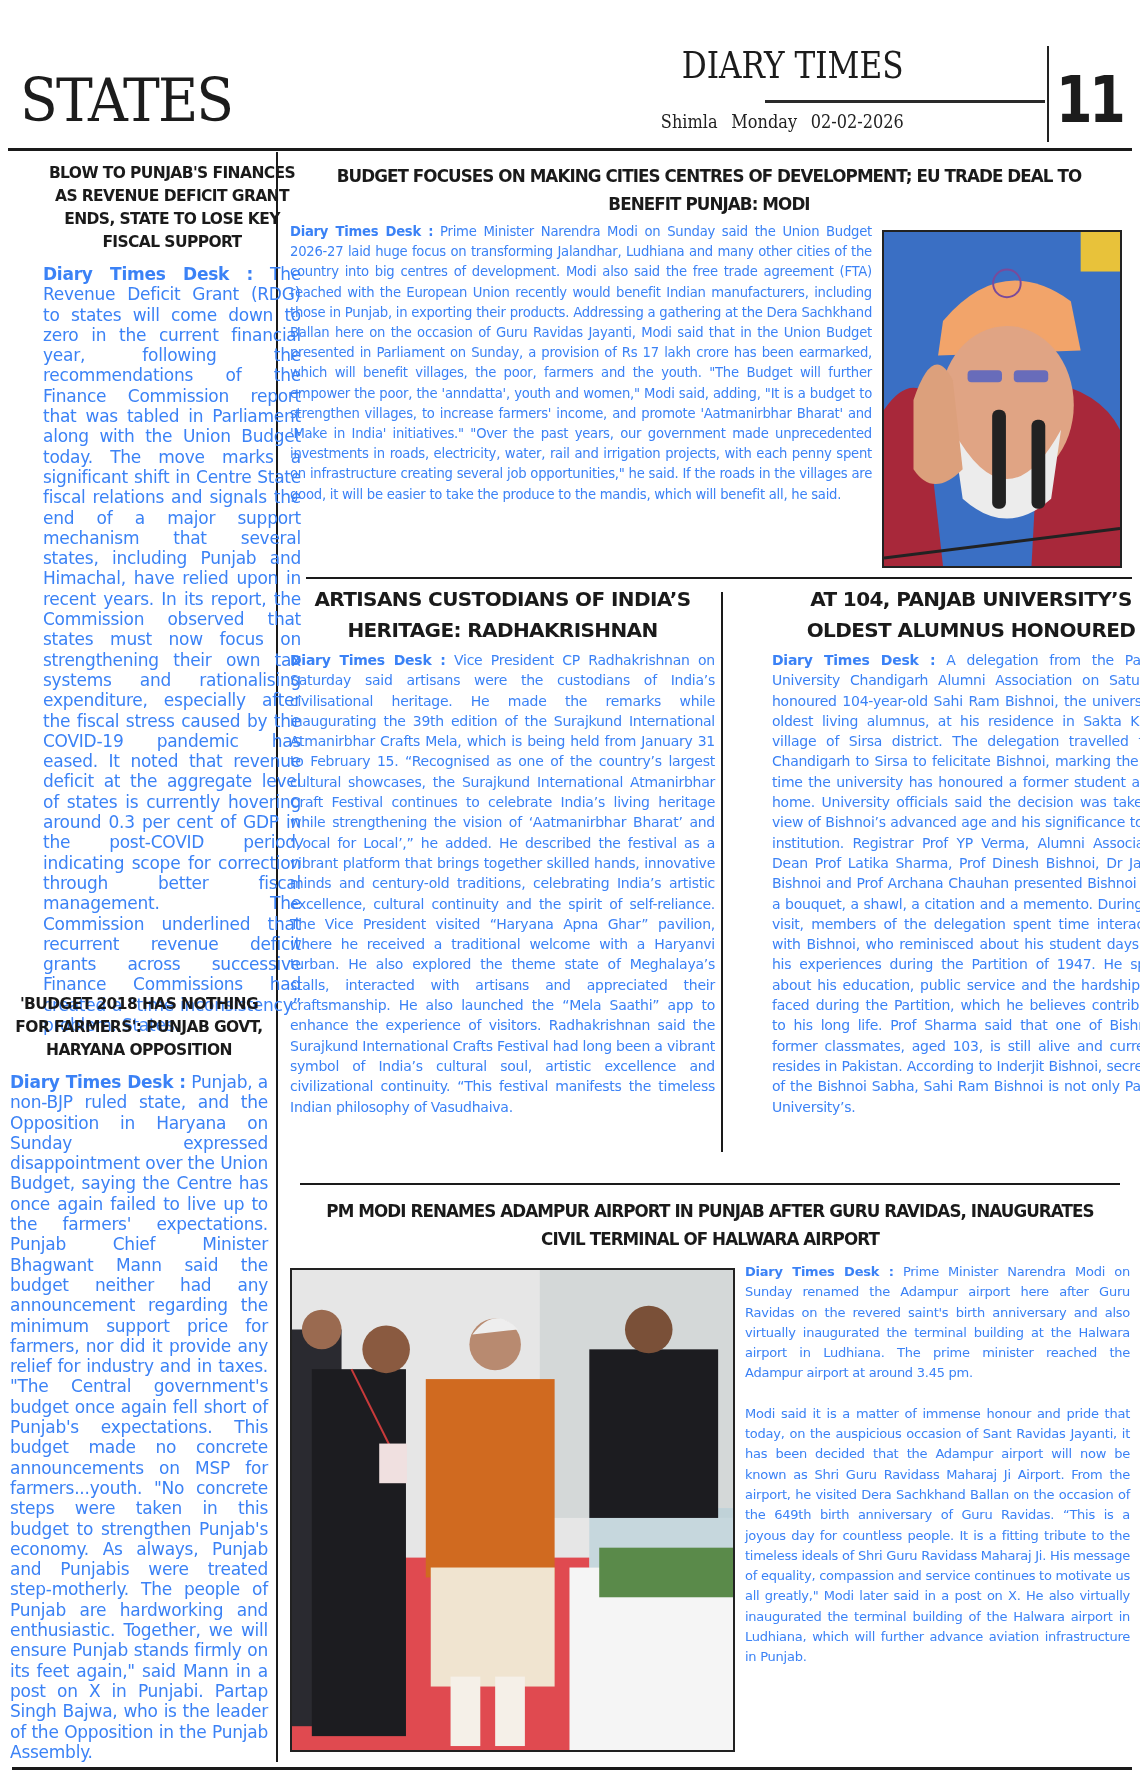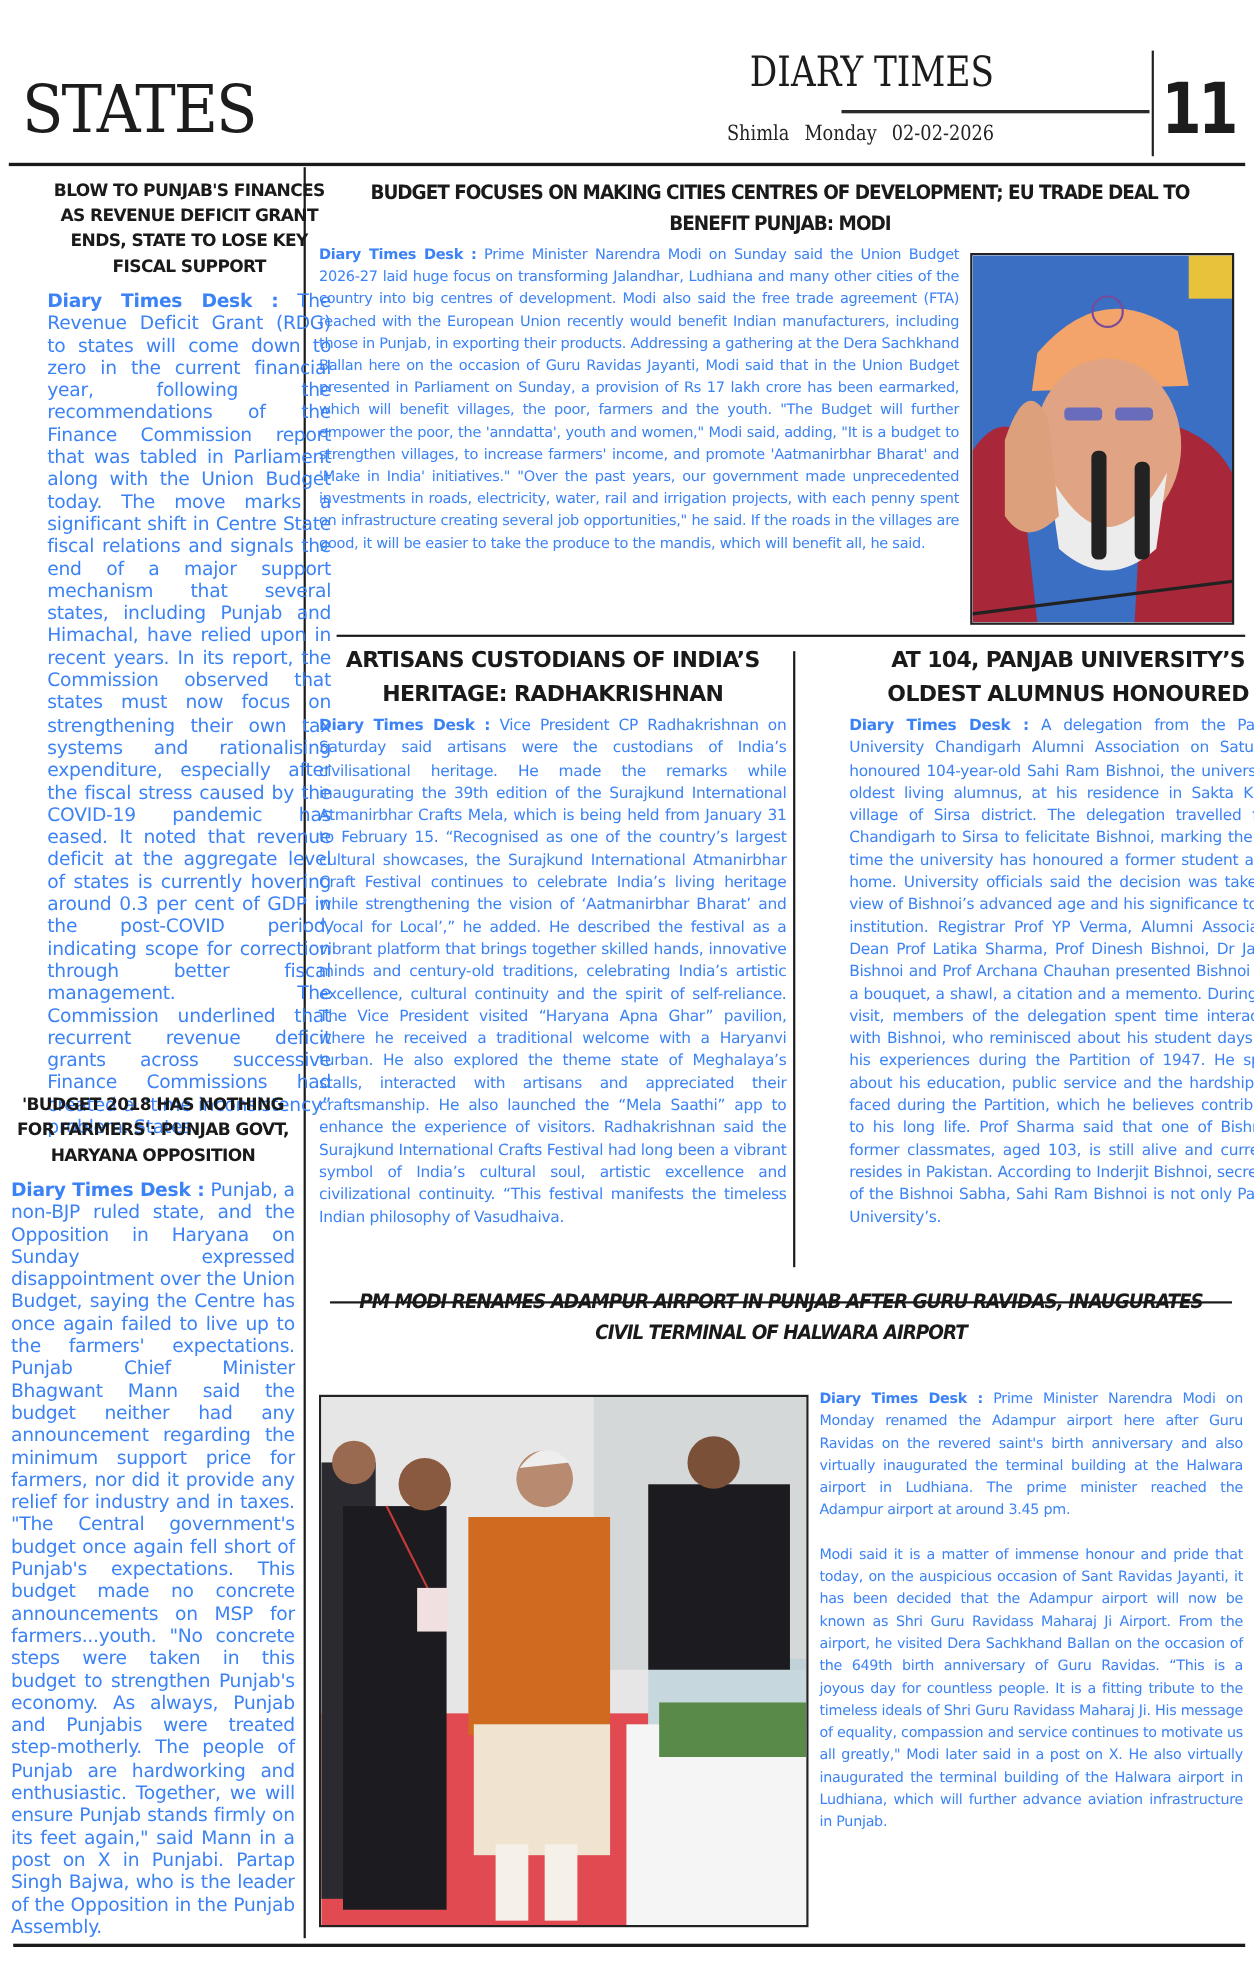--- a/index.html
+++ b/index.html
@@ -123,21 +123,21 @@
 
 <div class="abs vrule" style="left:721px; top:592px; height:560px;"></div>
 
 <div class="abs mid" style="left:772px; top:584px; width:398px;">
   <h2 class="headline">AT 104, PANJAB UNIVERSITY’S OLDEST ALUMNUS HONOURED</h2>
   <p class="body-text" style="margin-top:4px;"><b>Diary Times Desk :</b><span> A delegation from the Panjab University Chandigarh Alumni Association on Saturday honoured 104-year-old Sahi Ram Bishnoi, the university’s oldest living alumnus, at his residence in Sakta Khera village of Sirsa district. The delegation travelled from Chandigarh to Sirsa to felicitate Bishnoi, marking the first time the university has honoured a former student at his home. University officials said the decision was taken in view of Bishnoi’s advanced age and his significance to the institution. Registrar Prof YP Verma, Alumni Association Dean Prof Latika Sharma, Prof Dinesh Bishnoi, Dr Jaidev Bishnoi and Prof Archana Chauhan presented Bishnoi with a bouquet, a shawl, a citation and a memento. During the visit, members of the delegation spent time interacting with Bishnoi, who reminisced about his student days and his experiences during the Partition of 1947. He spoke about his education, public service and the hardships he faced during the Partition, which he believes contributed to his long life. Prof Sharma said that one of Bishnoi’s former classmates, aged 103, is still alive and currently resides in Pakistan. According to Inderjit Bishnoi, secretary of the Bishnoi Sabha, Sahi Ram Bishnoi is not only Panjab University’s.</span></p>
 </div>
 
 <div class="abs" style="left:300px; top:1183px; width:820px; height:2px; background:#1a1a1a;"></div>
 
-<div class="abs bottom" style="left:290px; top:1170px; width:840px;font-style:italic;">
+<div class="abs bottom" style="left:290px; top:1197px; width:840px;">
   <h1 class="headline">PM MODI RENAMES ADAMPUR AIRPORT IN PUNJAB AFTER GURU RAVIDAS, INAUGURATES CIVIL TERMINAL OF HALWARA AIRPORT</h1>
 </div>
 <div class="abs photo" style="left:290px; top:1268px; width:445px; height:484px;">
   <svg width="100%" height="100%" viewBox="0 0 445 484" preserveAspectRatio="none">
     <rect width="445" height="484" fill="#e6e6e6"></rect>
     <rect x="250" y="0" width="195" height="250" fill="#d4d8d8"></rect>
     <rect x="0" y="290" width="300" height="194" fill="#e04a50"></rect>
     <rect x="280" y="300" width="165" height="184" fill="#f5f5f5"></rect>
     <rect x="300" y="240" width="145" height="60" fill="#b8d0d8" opacity="0.7"></rect>
     <rect x="310" y="280" width="135" height="50" fill="#5a8a4a"></rect>
@@ -151,18 +151,18 @@
     <rect x="140" y="300" width="125" height="120" fill="#f0e4d0"></rect>
     <rect x="160" y="410" width="30" height="70" fill="#f5f0e8"></rect>
     <rect x="205" y="410" width="30" height="70" fill="#f5f0e8"></rect>
     <circle cx="205" cy="75" r="26" fill="#b88a70"></circle>
     <path d="M182 65 Q205 35 228 60" fill="#eeeeee"></path>
     <rect x="300" y="80" width="130" height="170" fill="#1c1c20"></rect>
     <circle cx="360" cy="60" r="24" fill="#7a5038"></circle>
   </svg>
 </div>
 <div class="abs bottom" style="left:745px; top:1262px; width:385px;">
-  <p class="body-text"><b>Diary Times Desk :</b><span> Prime Minister Narendra Modi on Monday renamed the Adampur airport here after Guru Ravidas on the revered saint's birth anniversary and also virtually inaugurated the terminal building at the Halwara airport in Ludhiana. The prime minister reached the Adampur airport at around 3.45 pm.</span></p>
+  <p class="body-text"><b>Diary Times Desk :</b><span> Prime Minister Narendra Modi on Sunday renamed the Adampur airport here after Guru Ravidas on the revered saint's birth anniversary and also virtually inaugurated the terminal building at the Halwara airport in Ludhiana. The prime minister reached the Adampur airport at around 3.45 pm.</span></p>
   <div class="para-gap"></div>
   <p class="body-text">Modi said it is a matter of immense honour and pride that today, on the auspicious occasion of Sant Ravidas Jayanti, it has been decided that the Adampur airport will now be known as Shri Guru Ravidass Maharaj Ji Airport. From the airport, he visited Dera Sachkhand Ballan on the occasion of the 649th birth anniversary of Guru Ravidas. “This is a joyous day for countless people. It is a fitting tribute to the timeless ideals of Shri Guru Ravidass Maharaj Ji. His message of equality, compassion and service continues to motivate us all greatly," Modi later said in a post on X. He also virtually inaugurated the terminal building of the Halwara airport in Ludhiana, which will further advance aviation infrastructure in Punjab.</p>
 </div>
 
 <div class="abs" style="left:12px; top:1767px; width:1120px; height:3px; background:#1a1a1a;"></div>
 
 </body></html>

